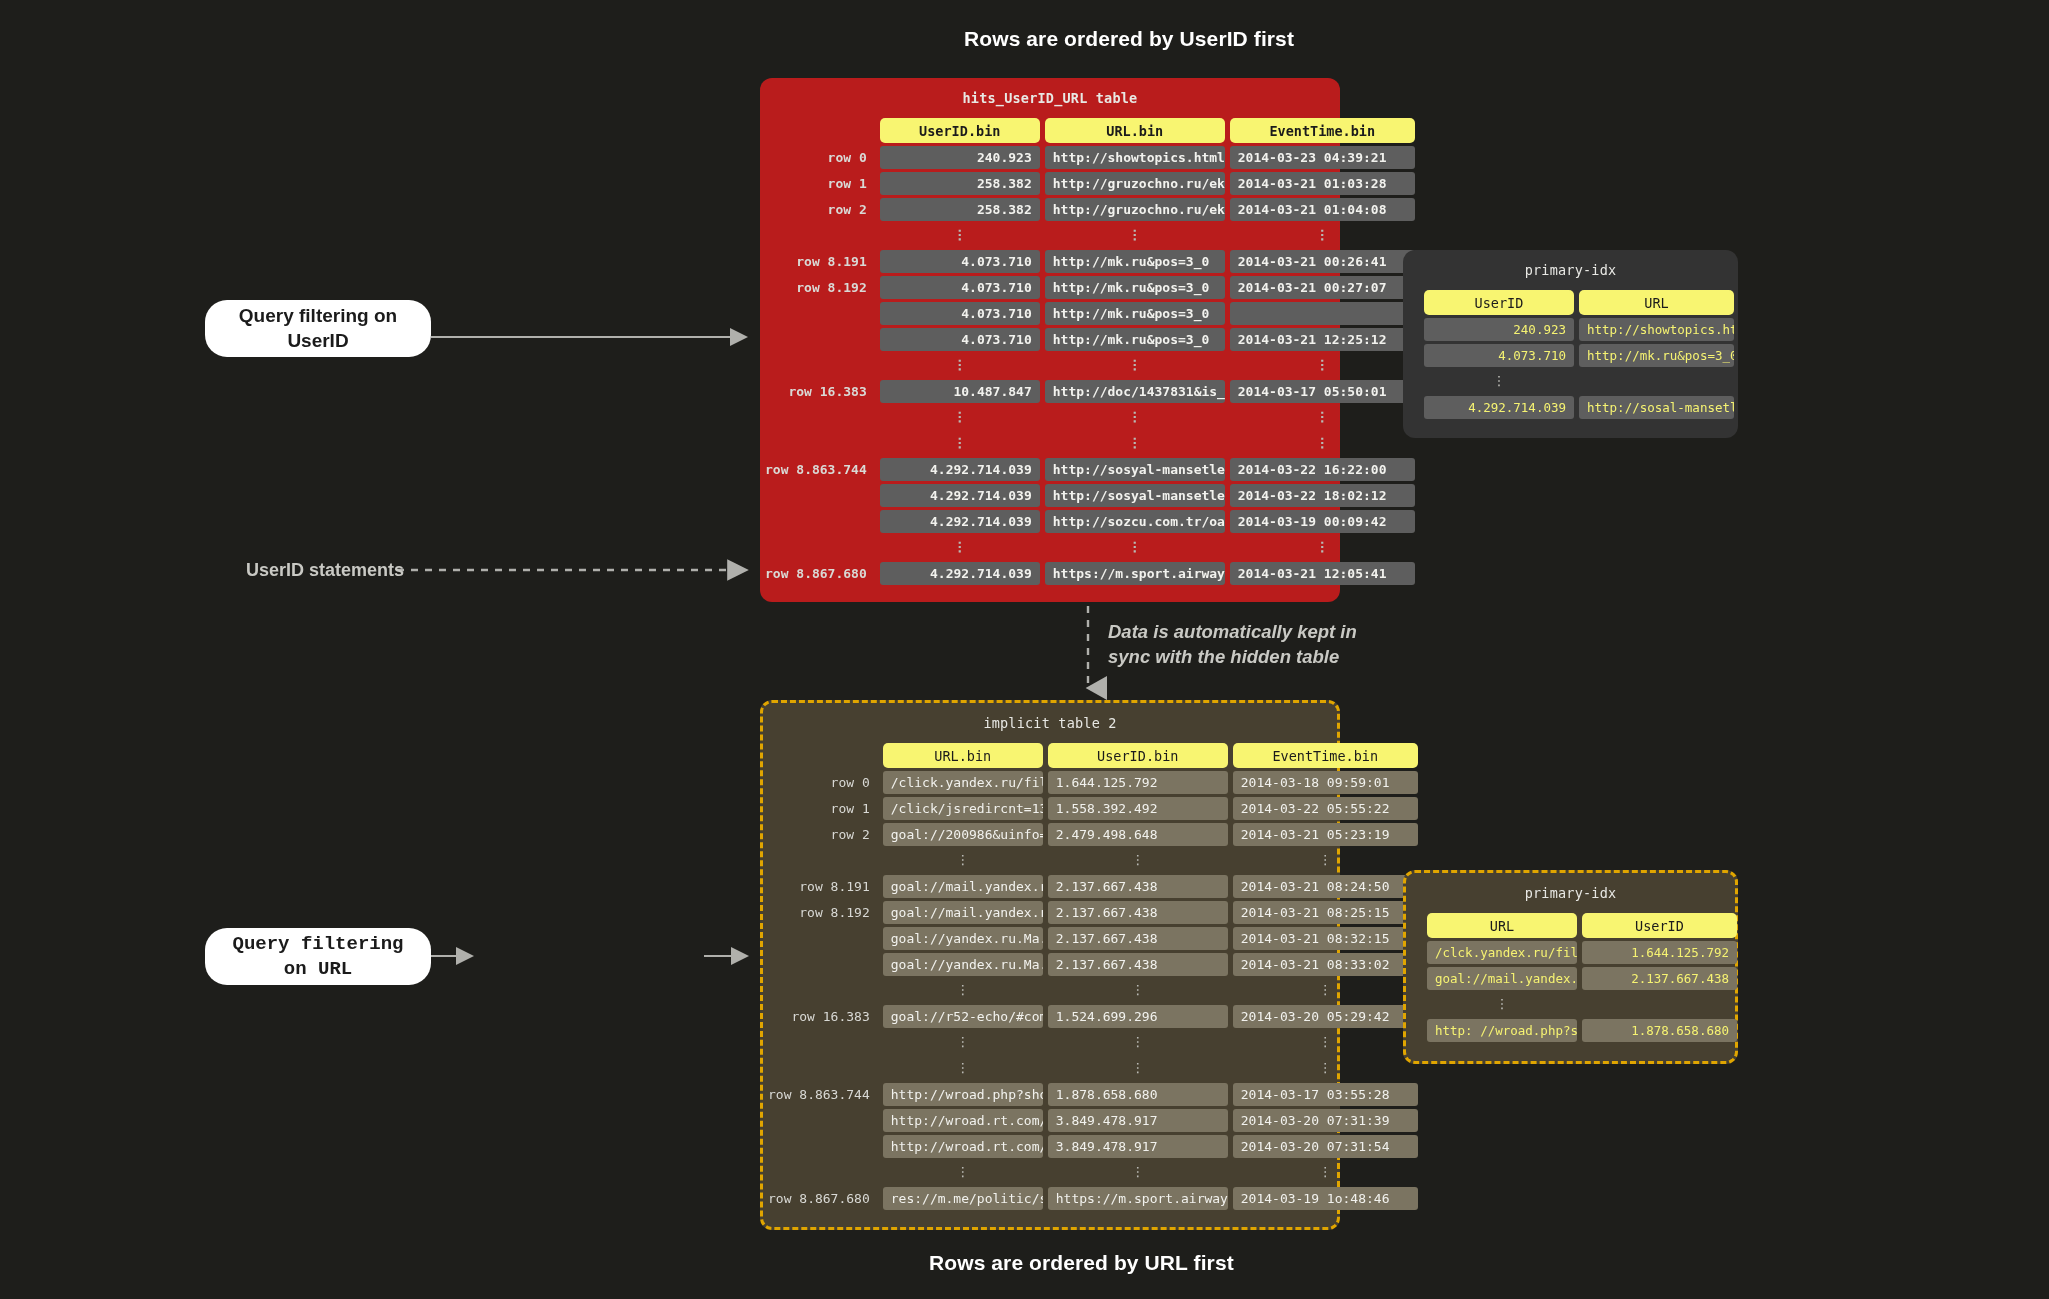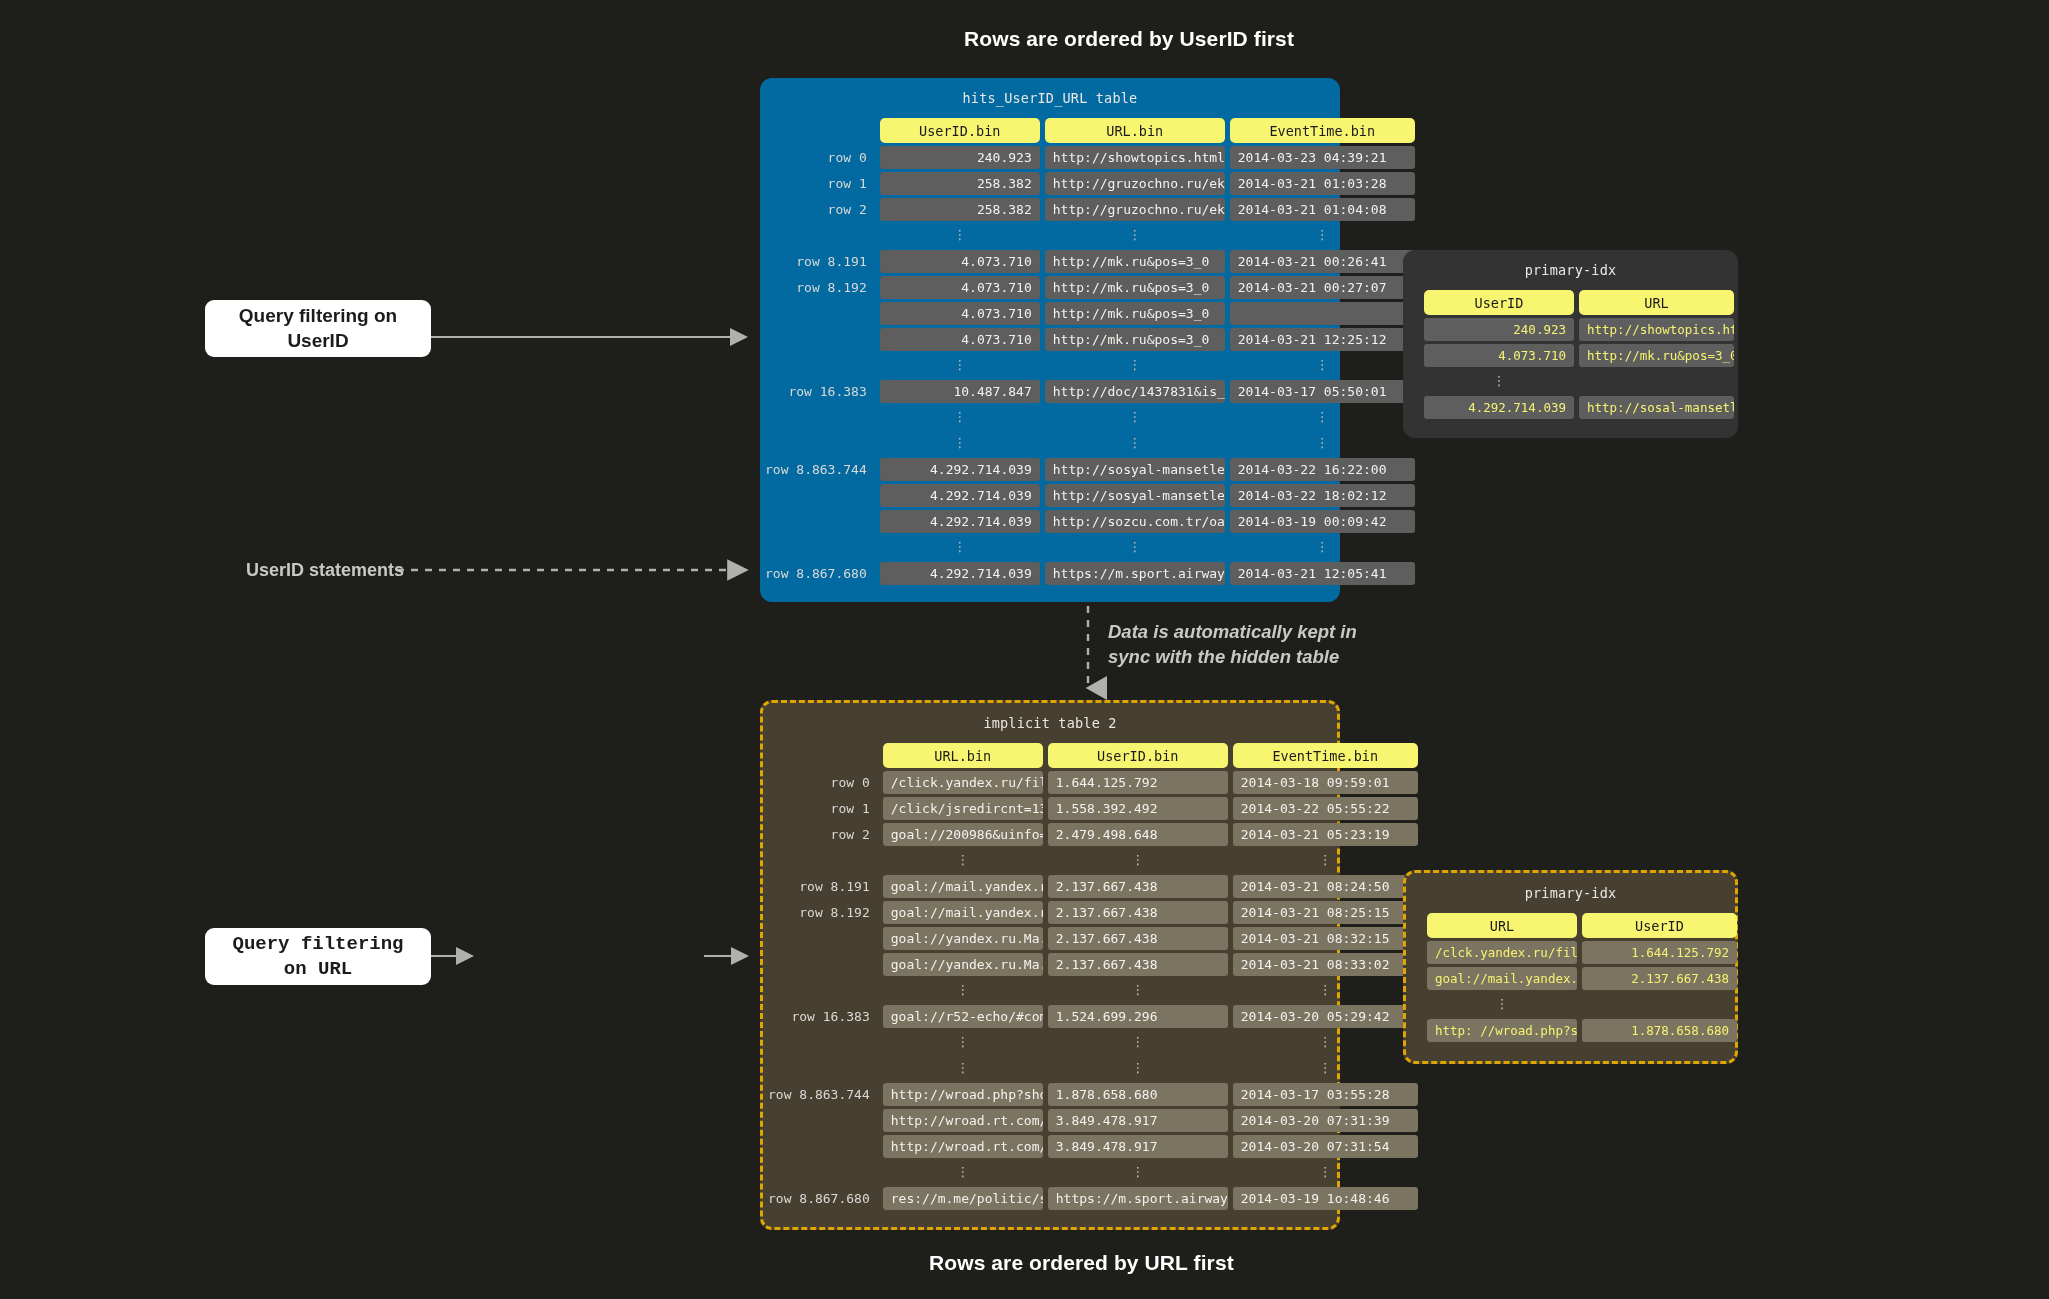--- a/index.html
+++ b/index.html
@@ -20,21 +20,21 @@
     letter-spacing: .1px;
     white-space: nowrap;
   }
   #heading-top    { left: 964px; top: 27px; }
   #heading-bottom { left: 929px; top: 1251px; }
 
   
   .callout {
     position: absolute;
     display: flex; align-items: center; justify-content: center;
-    border-radius: 9px;
+    border-radius: 22px;
     font-size: 19px; font-weight: bold;
     text-align: center;
     line-height: 1.28;
     padding: 0 16px;
   }
   .callout.white  { background: #ffffff; color: #1b1b1b; }
   .callout.yellow { background: #f8f571; color: #1b1b1b; }
   #callout-userid { left: 205px; top: 300px;  width: 226px; height: 57px; }
   #callout-url    { left: 205px; top: 928px;  width: 226px; height: 57px; font-family: Liberation Mono, monospace; }
   #callout-mv     { left: 482px; top: 925px;  width: 222px; height: 63px; }
@@ -52,21 +52,21 @@
 
   
   #connectors { position: absolute; left: 0; top: 0; width: 2049px; height: 1299px; }
 
   
   .panel {
     position: absolute;
     border-radius: 12px;
     padding: 12px 0 14px 0;
   }
-  .panel.dark  { background: #0369a1; }
+  .panel.dark  { background: #b91c1c; font-weight: bold; }
   .panel.olive { background: #474030; border: 3px dashed #e0a500; }
 
   .panel-title {
     text-align: center;
     color: #e8e8e4;
     font-family: "DejaVu Sans Mono", monospace;
     font-size: 13.5px;
     margin-bottom: 9px;
     letter-spacing: .2px;
   }

